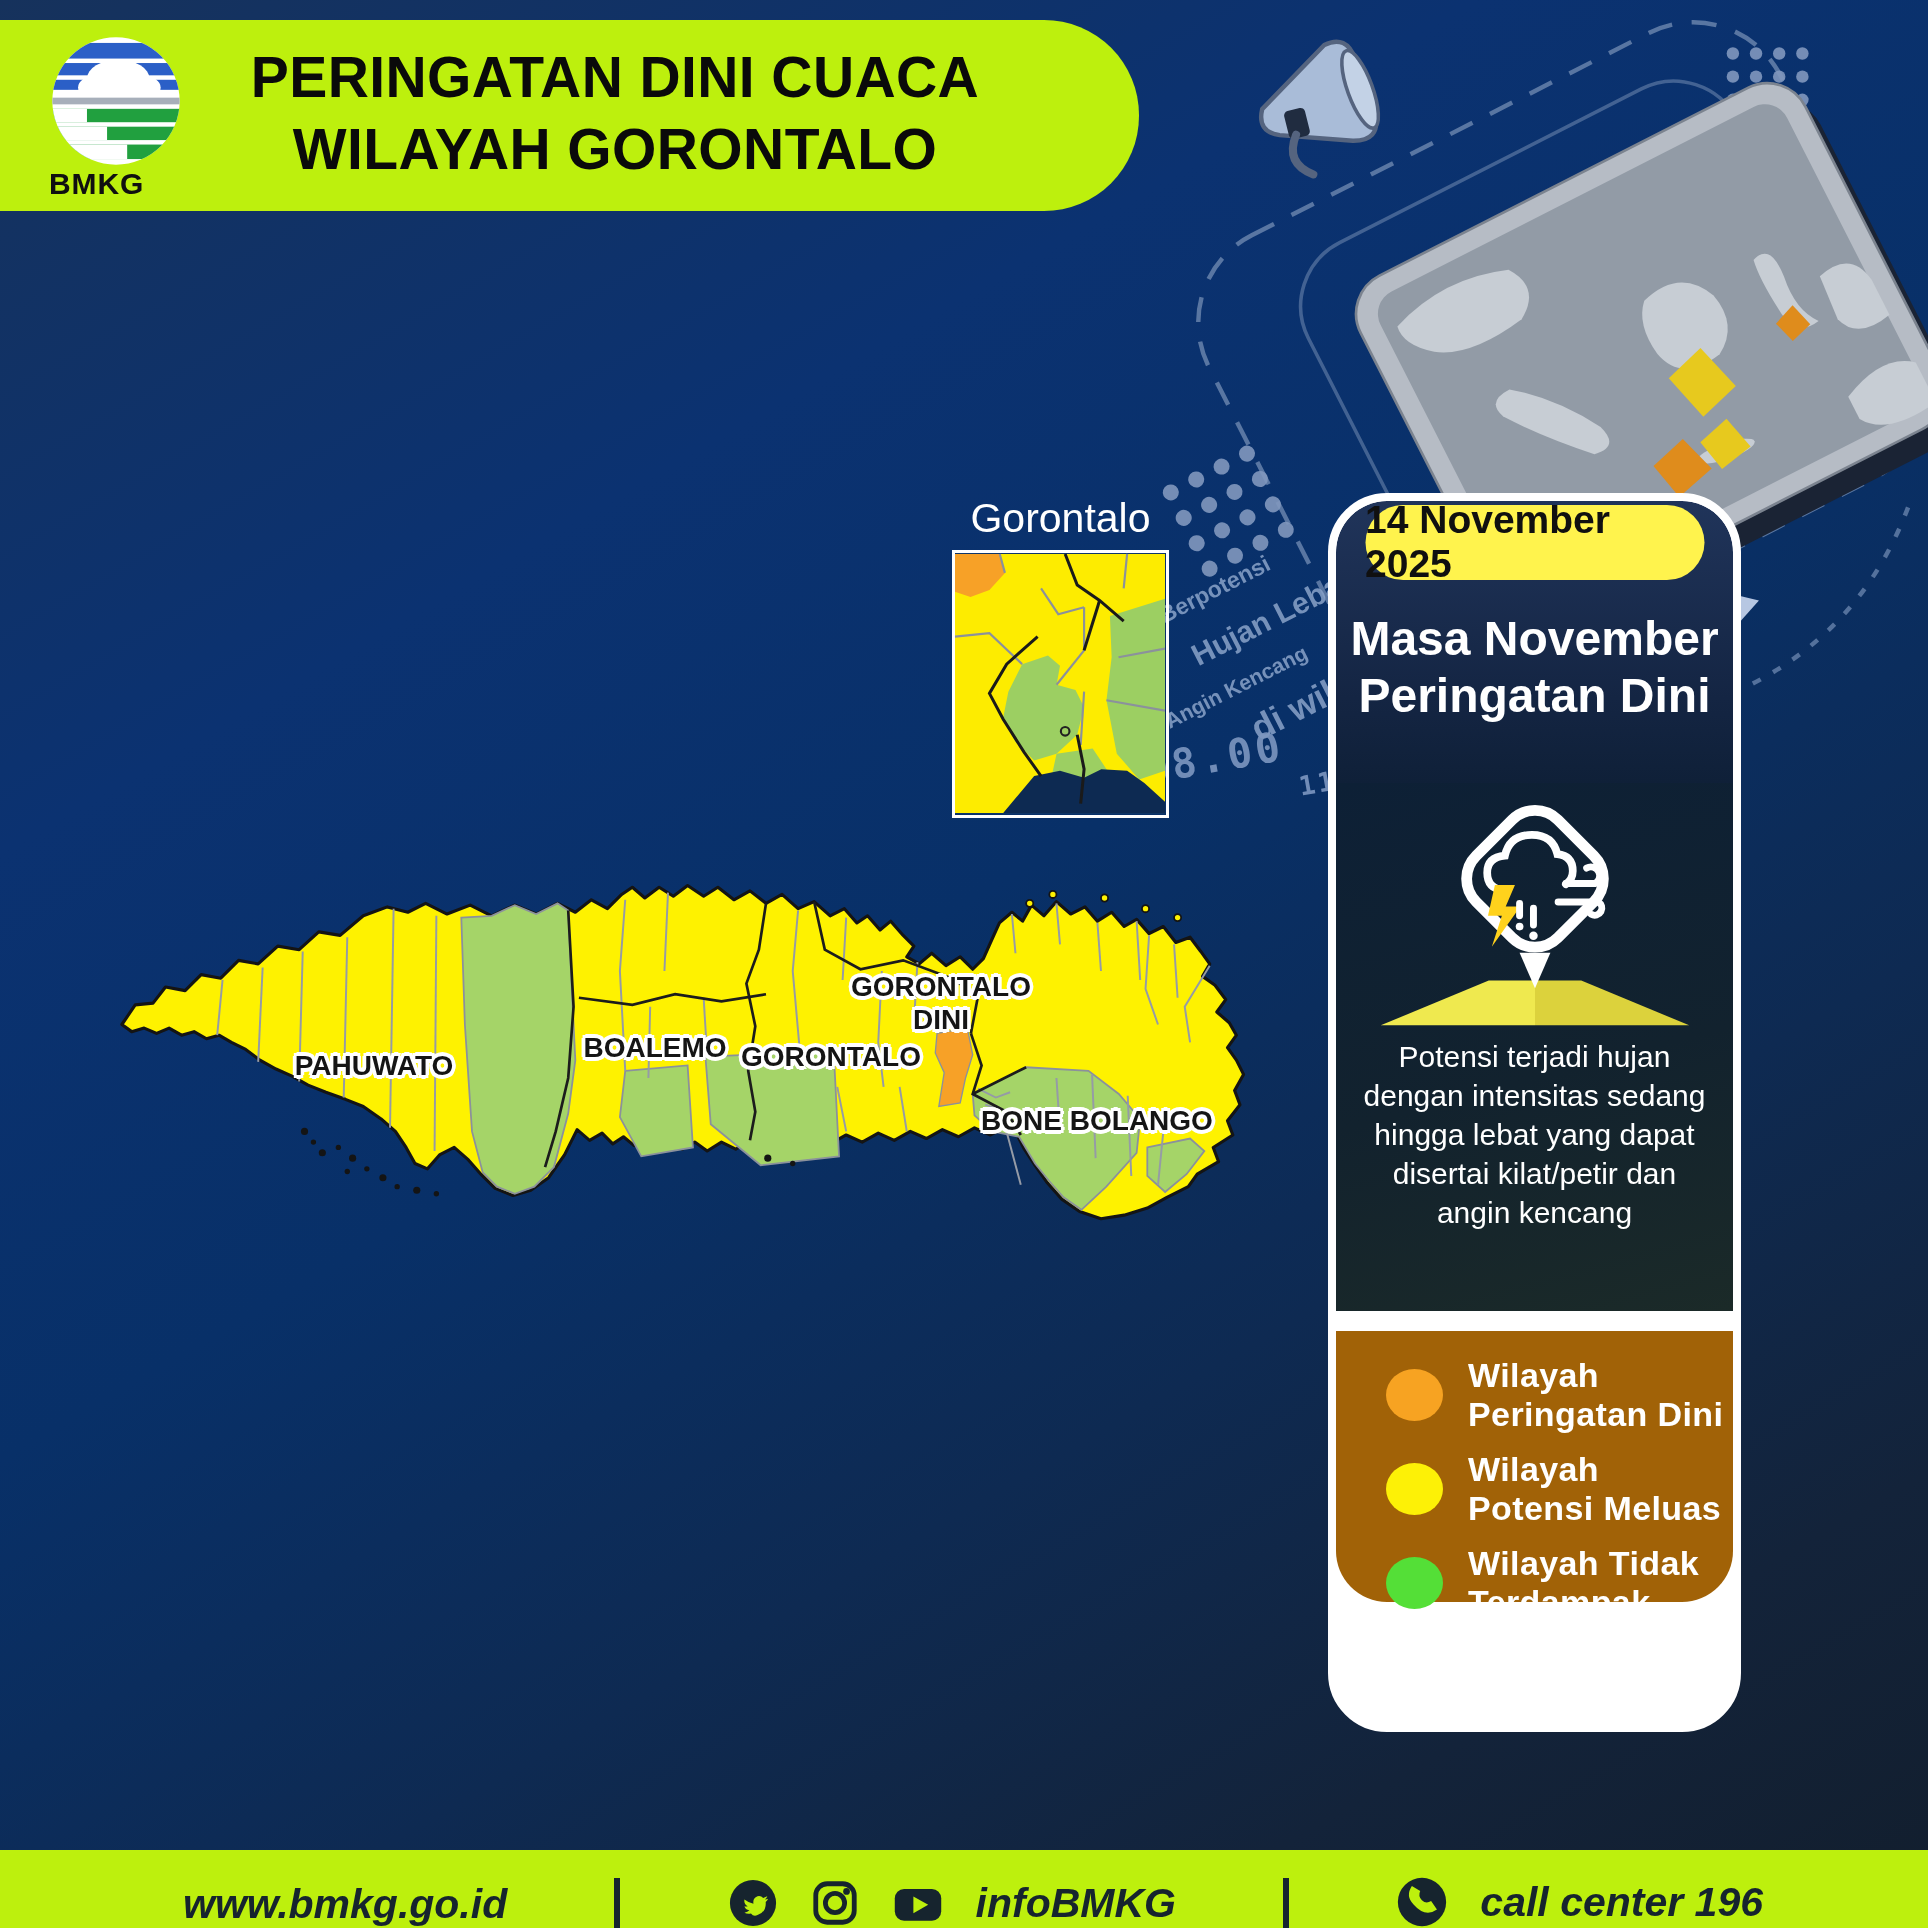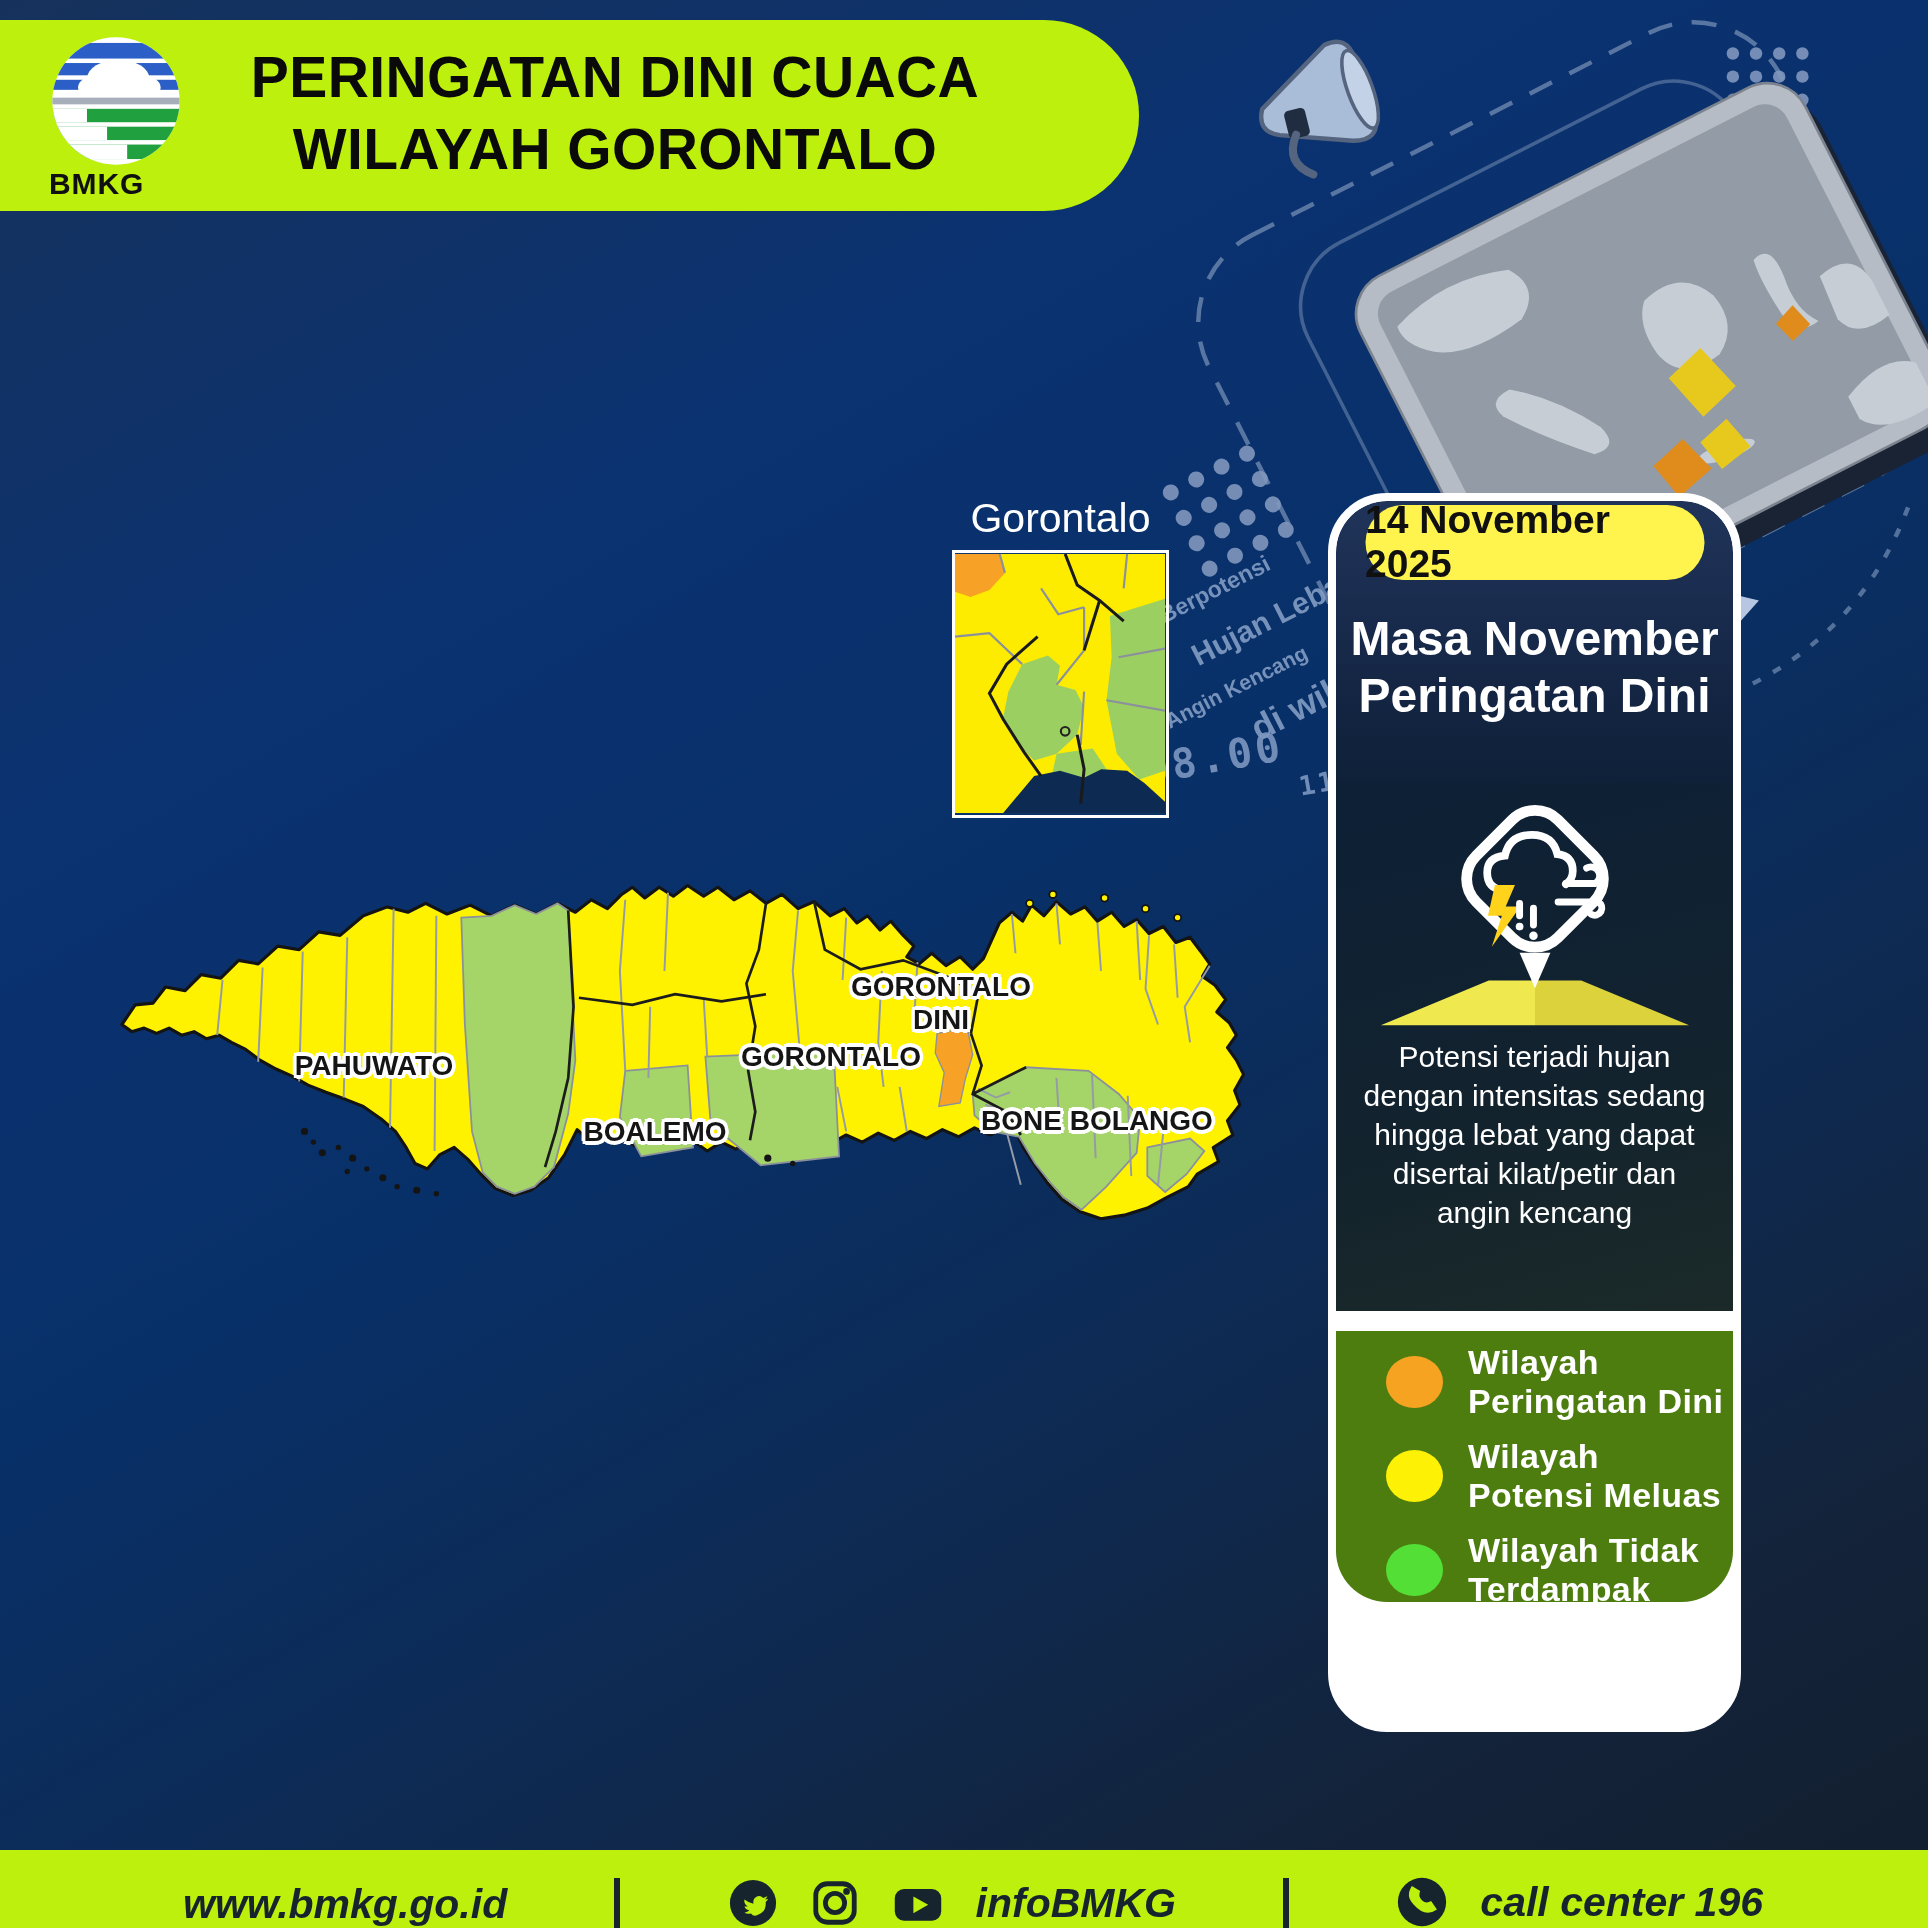--- a/index.html
+++ b/index.html
@@ -27,21 +27,21 @@
   .card{position:absolute;left:1328px;top:493px;width:413px;height:1239px;box-sizing:border-box;border:8px solid #ffffff;border-radius:59px;background:#ffffff;overflow:hidden;}
   .card-blockA{position:relative;height:282px;background:linear-gradient(180deg,#20345a 0%,#142543 70%,#0f2038 100%);border-radius:51px 51px 0 0;}
   .date-pill{position:absolute;left:50%;top:3.6px;transform:translateX(-50%);width:339px;height:75px;background:#fff34d;border-radius:39px;
     display:flex;align-items:center;justify-content:center;font-size:39px;font-weight:700;color:#101010;}
   .card-heading{position:absolute;left:0;right:0;top:109px;text-align:center;color:#ffffff;font-weight:700;font-size:48px;line-height:57px;}
   .time-band{height:132px;background:#ffffff;display:flex;align-items:center;justify-content:center;color:#9b9b9b;font-size:56px;letter-spacing:0.9px;}
   .card-blockB{position:relative;height:528px;background:linear-gradient(165deg,#0d2036 0%,#12222e 55%,#1b2a28 100%);text-align:center;}
   .warning-icon-svg{margin-top:10.7px;}
   .card-desc{margin-top:1.8px;padding:0 23px;color:#ffffff;font-size:30px;line-height:39px;}
   .card-gap{height:19.6px;background:#ffffff;}
-  .card-blockC{height:271px;background:#4d7c0f;border-radius:0 0 51px 51px;padding-top:12px;box-sizing:border-box;}
+  .card-blockC{height:271px;background:#a16207;border-radius:0 0 51px 51px;padding-top:25px;box-sizing:border-box;}
   .legend-row{display:flex;align-items:center;margin:0 0 16px 50px;}
   .legend-dot{width:57px;height:52px;border-radius:50%;flex:0 0 auto;}
   .legend-label{margin-left:25px;color:#ffffff;font-size:34px;font-weight:700;letter-spacing:0.4px;}
   
   .footer{position:absolute;left:0;bottom:0;width:100%;height:78px;background:#bdf00d;display:flex;align-items:flex-end;justify-content:space-between;
     padding:0 165px 0 183px;box-sizing:border-box;color:#16242e;font-weight:700;font-size:41px;font-style:italic;}
   .footer-sep{width:6.2px;height:50px;background:#16242e;}
   .footer-group{display:flex;align-items:center;gap:32px;}
 </style>
 </head>
@@ -268,21 +268,21 @@
     <g fill="#FEF200" stroke="#141414" stroke-width="2">
       <circle cx="1066" cy="44" r="4"></circle>
         <circle cx="1092" cy="34" r="4"></circle>
         <circle cx="1150" cy="38" r="4"></circle>
       <circle cx="1196" cy="50" r="4"></circle>
         <circle cx="1232" cy="60" r="4"></circle>
     </g>
   </svg>
 
   <div class="region-label" style="left:374px;top:1066px;">PAHUWATO</div>
-  <div class="region-label" style="left:655px;top:1132px;">BOALEMO</div>
+  <div class="region-label" style="left:655px;top:1048px;">BOALEMO</div>
   <div class="region-label" style="left:831px;top:1057px;">GORONTALO</div>
   <div class="region-label two-line" style="left:941px;top:1003px;">GORONTALO DINI</div>
   <div class="region-label" style="left:1097px;top:1121px;">BONE BOLANGO</div>
 
   <div class="card">
     <div class="card-blockA">
       <div class="date-pill">14 November 2025</div>
       <div class="card-heading">
         <div>Masa November</div>
         <div>Peringatan Dini</div>

